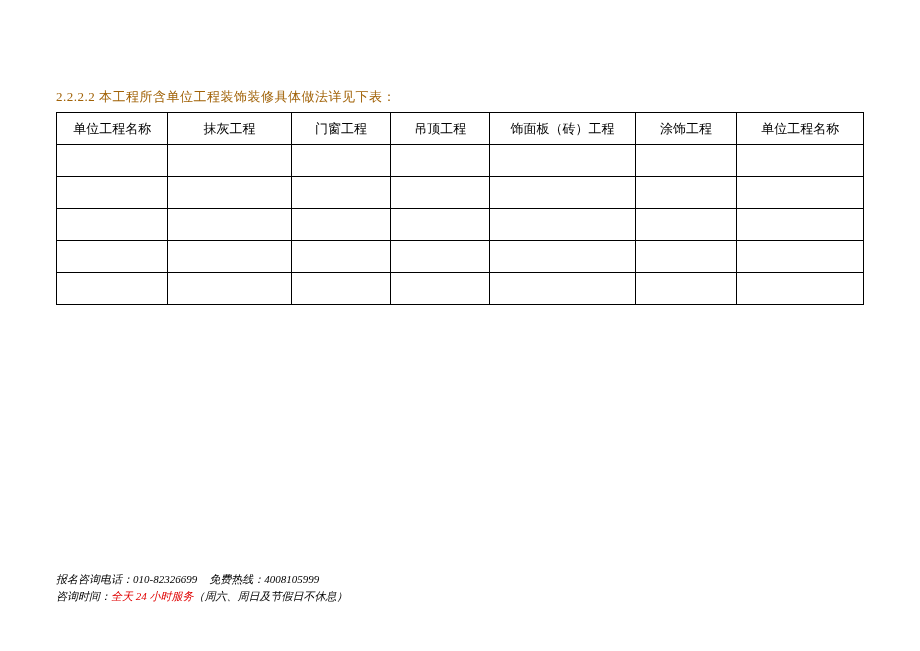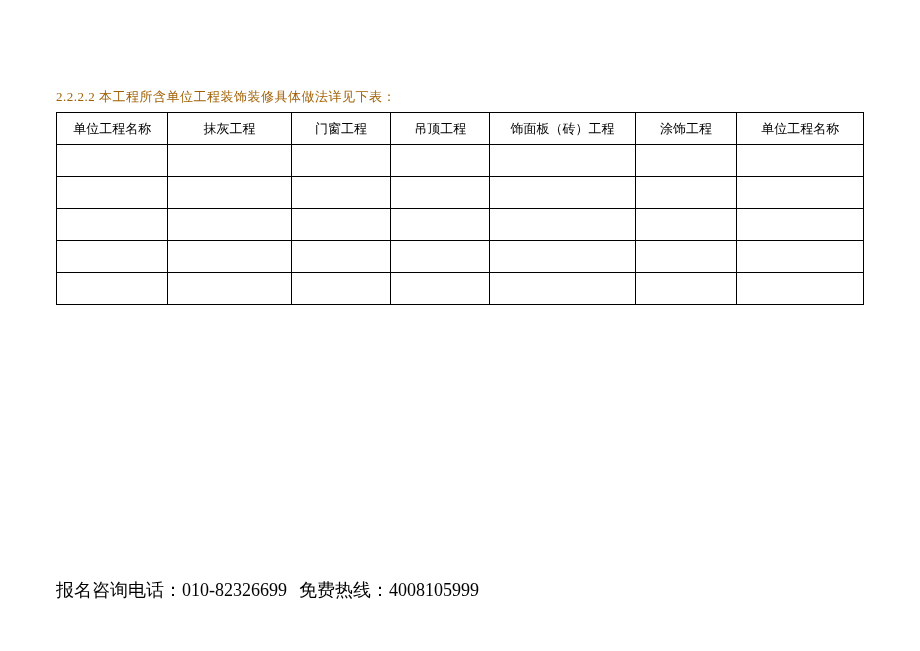--- a/index.html
+++ b/index.html
@@ -42,23 +42,24 @@
     .col-2 { width: 15.3%; text-align: center; }
     .col-3 { width: 12.3%; }
     .col-4 { width: 12.3%; }
     .col-5 { width: 18.0%; margin-top: 24px; }
     .col-6 { width: 12.6%; font-family: Liberation Mono, monospace; }
     .col-7 { width: 15.7%; }
     .footer {
       position: absolute;
       left: 56px;
       bottom: 47px;
-      font-size: 18px;
+      font-size: 11px;
       line-height: 1.5;
       color: #000;
+      font-style: italic;
     }
     .footer .red {
       color: #e00000;
     }
     .footer .spacer {
       display: inline-block;
       width: 12px;
     }
   </style>
 </head>
@@ -124,13 +125,16 @@
       <td></td>
       <td></td>
     </tr>
   </tbody>
 </table>
 
 <div class="footer">
   <div>
     <span>报名咨询电话：</span><span>010-82326699</span><span class="spacer"></span><span>免费热线：</span><span>4008105999</span>
   </div>
+  <div>
+    <span>咨询时间：</span><span class="red">全天 24 小时服务</span><span>（周六、周日及节假日不休息）</span>
+  </div>
 </div>
 
 </body></html>

